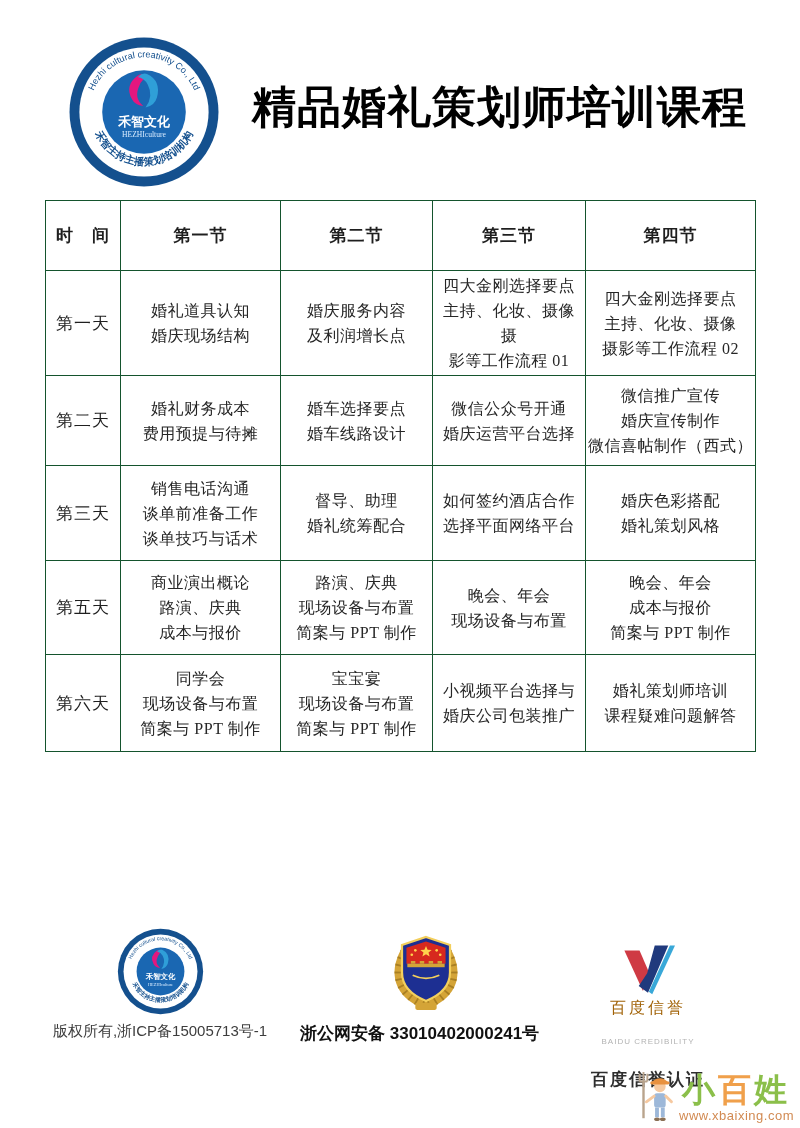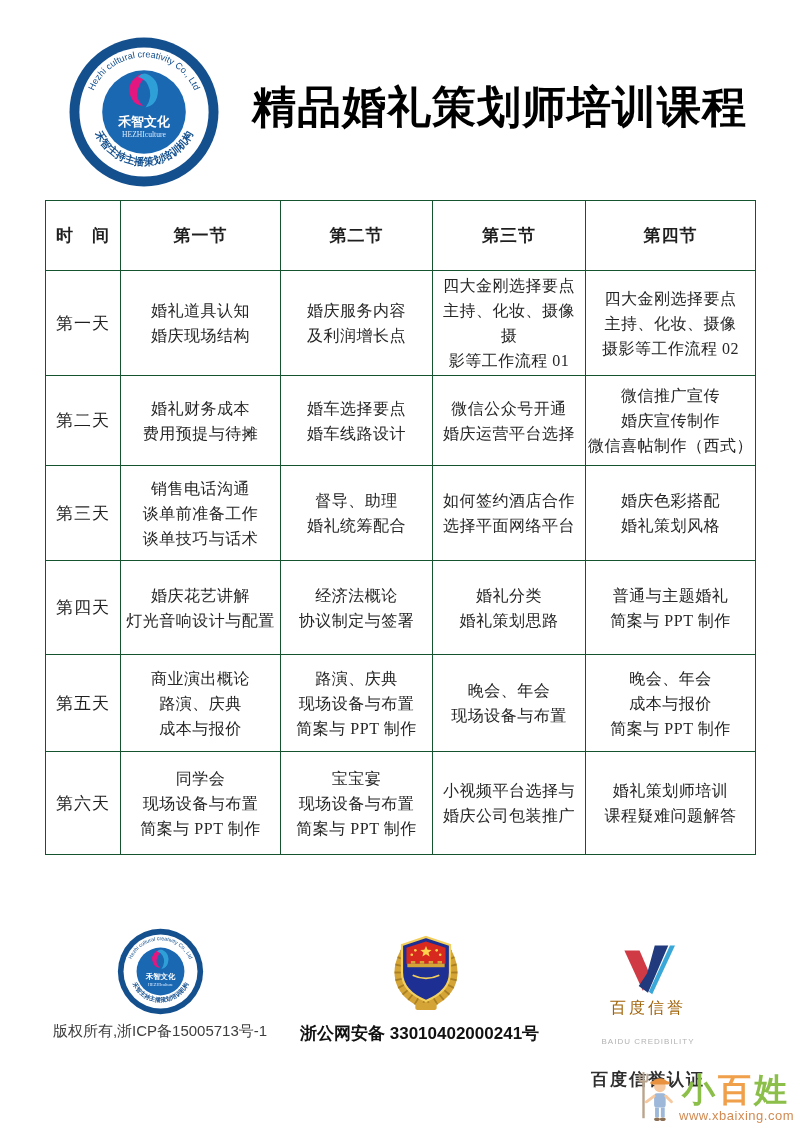--- a/index.html
+++ b/index.html
@@ -179,39 +179,20 @@
             <div class="cell-line">督导、助理</div>
             <div class="cell-line">婚礼统筹配合</div>
           </td>
           <td class="session-cell">
             <div class="cell-line">如何签约酒店合作</div>
             <div class="cell-line">选择平面网络平台</div>
           </td>
           <td class="session-cell">
             <div class="cell-line">婚庆色彩搭配</div>
             <div class="cell-line">婚礼策划风格</div>
-          </td>
-        </tr>
-        <tr>
-          <td class="day-cell">第四天</td>
-          <td class="session-cell">
-            <div class="cell-line">婚庆花艺讲解</div>
-            <div class="cell-line">灯光音响设计与配置</div>
-          </td>
-          <td class="session-cell">
-            <div class="cell-line">经济法概论</div>
-            <div class="cell-line">协议制定与签署</div>
-          </td>
-          <td class="session-cell">
-            <div class="cell-line">婚礼分类</div>
-            <div class="cell-line">婚礼策划思路</div>
-          </td>
-          <td class="session-cell">
-            <div class="cell-line">普通与主题婚礼</div>
-            <div class="cell-line">简案与 PPT 制作</div>
           </td>
         </tr>
         <tr>
           <td class="day-cell">第五天</td>
           <td class="session-cell">
             <div class="cell-line">商业演出概论</div>
             <div class="cell-line">路演、庆典</div>
             <div class="cell-line">成本与报价</div>
           </td>
           <td class="session-cell">

